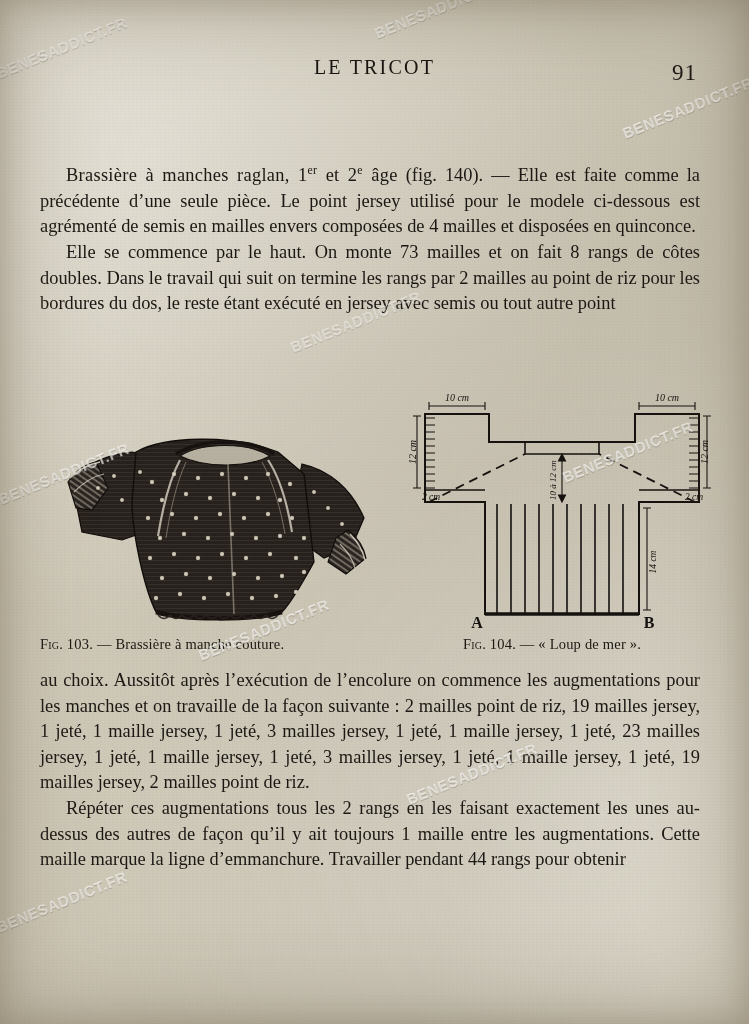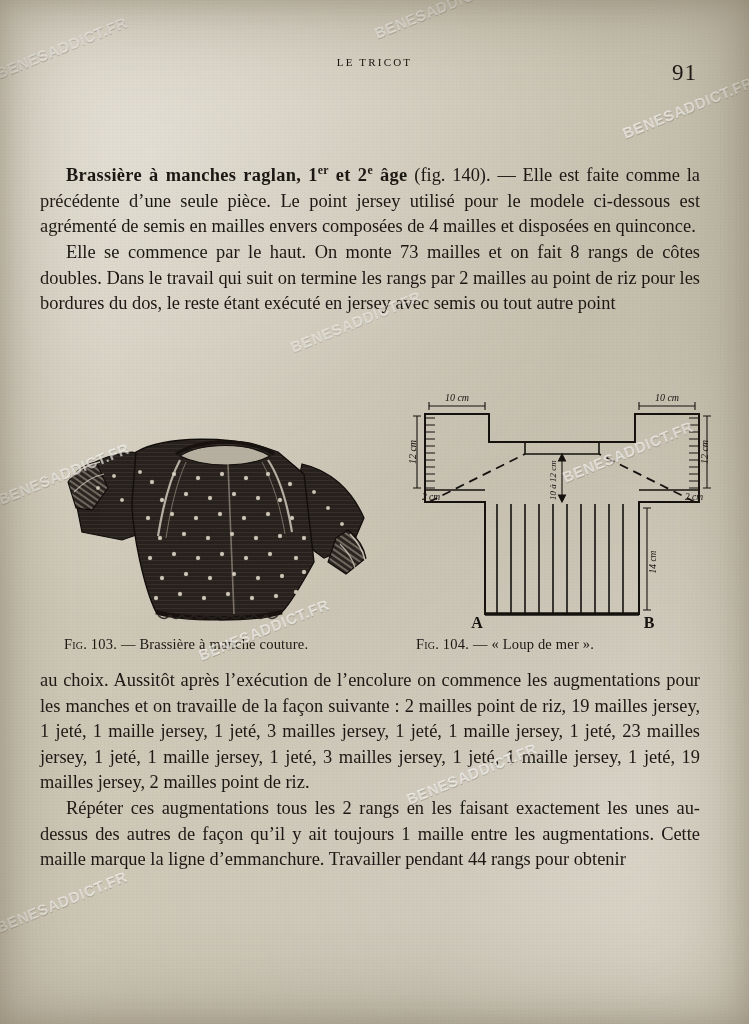--- a/index.html
+++ b/index.html
@@ -38,21 +38,21 @@
     box-shadow: inset 0 0 90px rgba(100,88,66,0.45), inset 0 0 28px rgba(120,105,80,0.30);
   }
 
   
   .running-head {
     position: absolute;
     top: 56px;
     left: 0;
     width: 749px;
     text-align: center;
-    font-size: 11px;
+    font-size: 20px;
     letter-spacing: 2.2px;
     font-variant: small-caps;
     color: #16120e;
   }
   .folio {
     position: absolute;
     top: 60px;
     right: 52px;
     font-size: 23px;
     font-weight: normal;
@@ -68,21 +68,21 @@
     line-height: 25.6px;
     text-align: justify;
     text-justify: inter-word;
   }
   .textblock p { margin: 0; }
   .indent { text-indent: 26px; }
   .blk-1 { top: 94px; }
   .blk-2 { top: 158px; }
   .blk-3 { top: 668px; }
 
-  .runin { font-weight: bold; letter-spacing: 0.3px; }
+  .runin { font-weight: normal; letter-spacing: 0.3px; }
   sup { font-size: 0.64em; vertical-align: super; }
 
   
   .figs {
     position: absolute;
     top: 392px;
     left: 52px;
     width: 665px;
     height: 245px;
   }
@@ -112,22 +112,23 @@
     position: absolute;
     left: 0;
     width: 340px;
     white-space: nowrap;
   }
   .cap-right {
     position: absolute;
     left: 352px;
     width: 320px;
     white-space: nowrap;
-  }
-  .sc { font-variant: small-caps; margin-left: 24px; }
+    text-align: center;
+  }
+  .sc { font-variant: small-caps; }
 
   
   .sweater { position: absolute; inset: 0; }
 
   
   .wm {
     position: absolute;
     font-family: "Liberation Sans", sans-serif;
     font-weight: bold;
     color: rgba(255,255,255,0.62);

